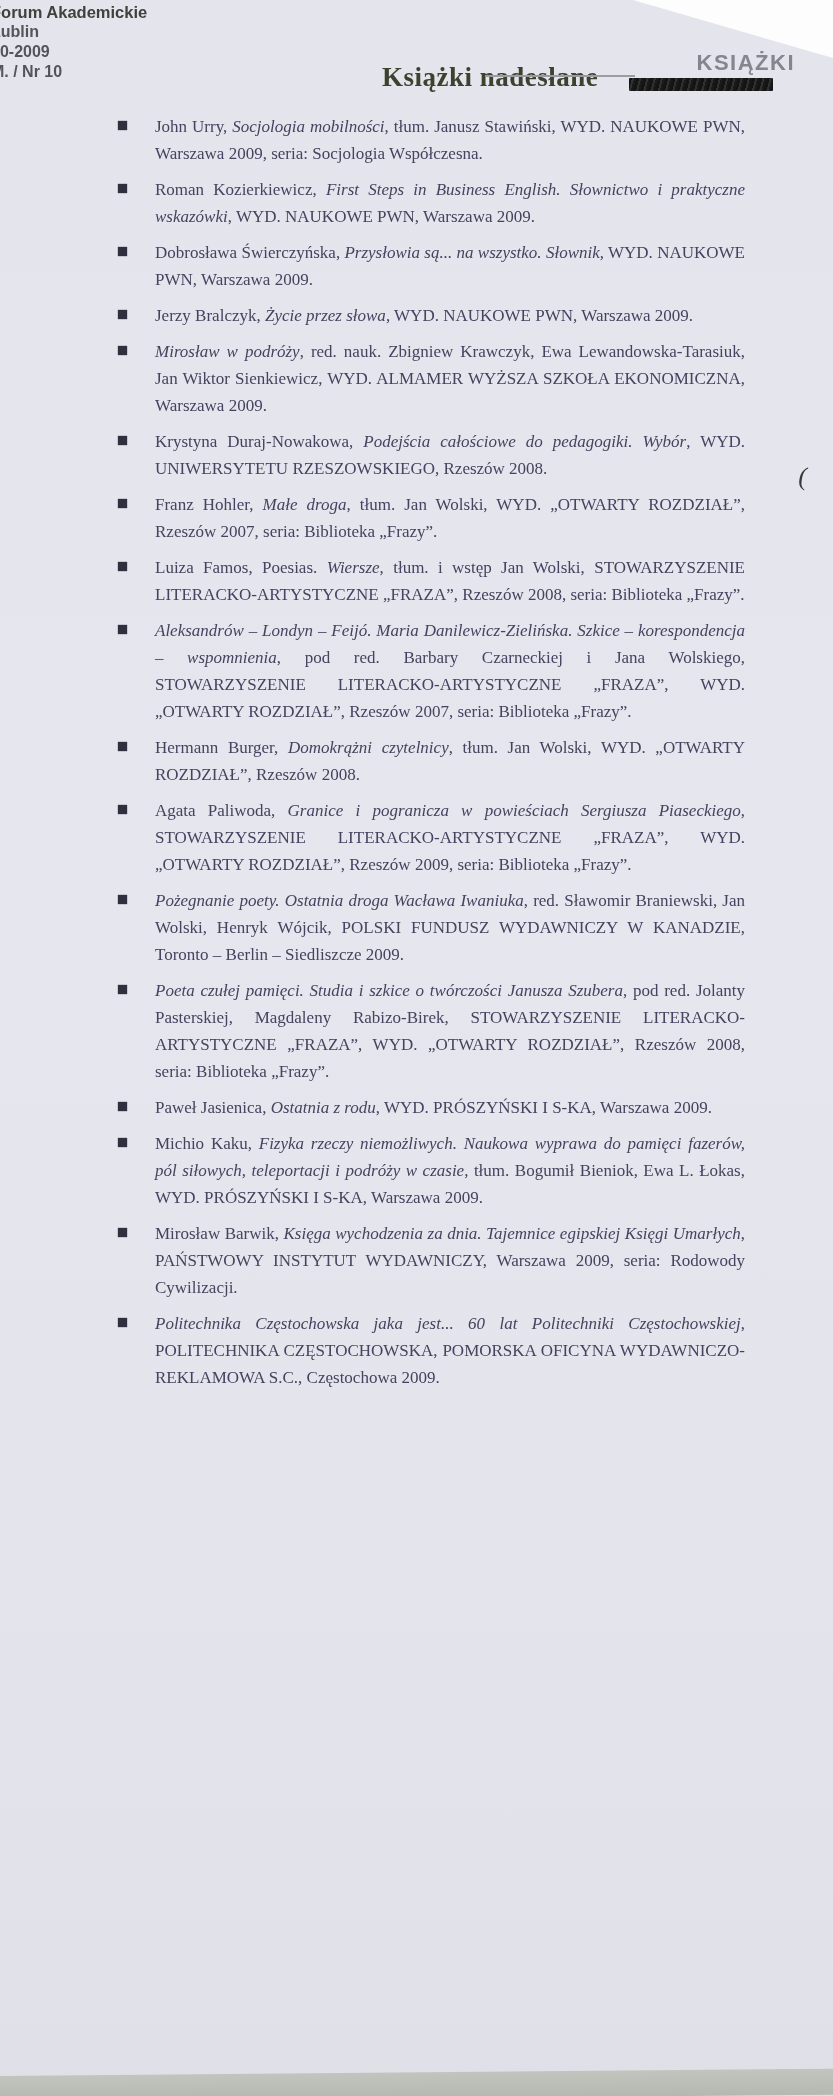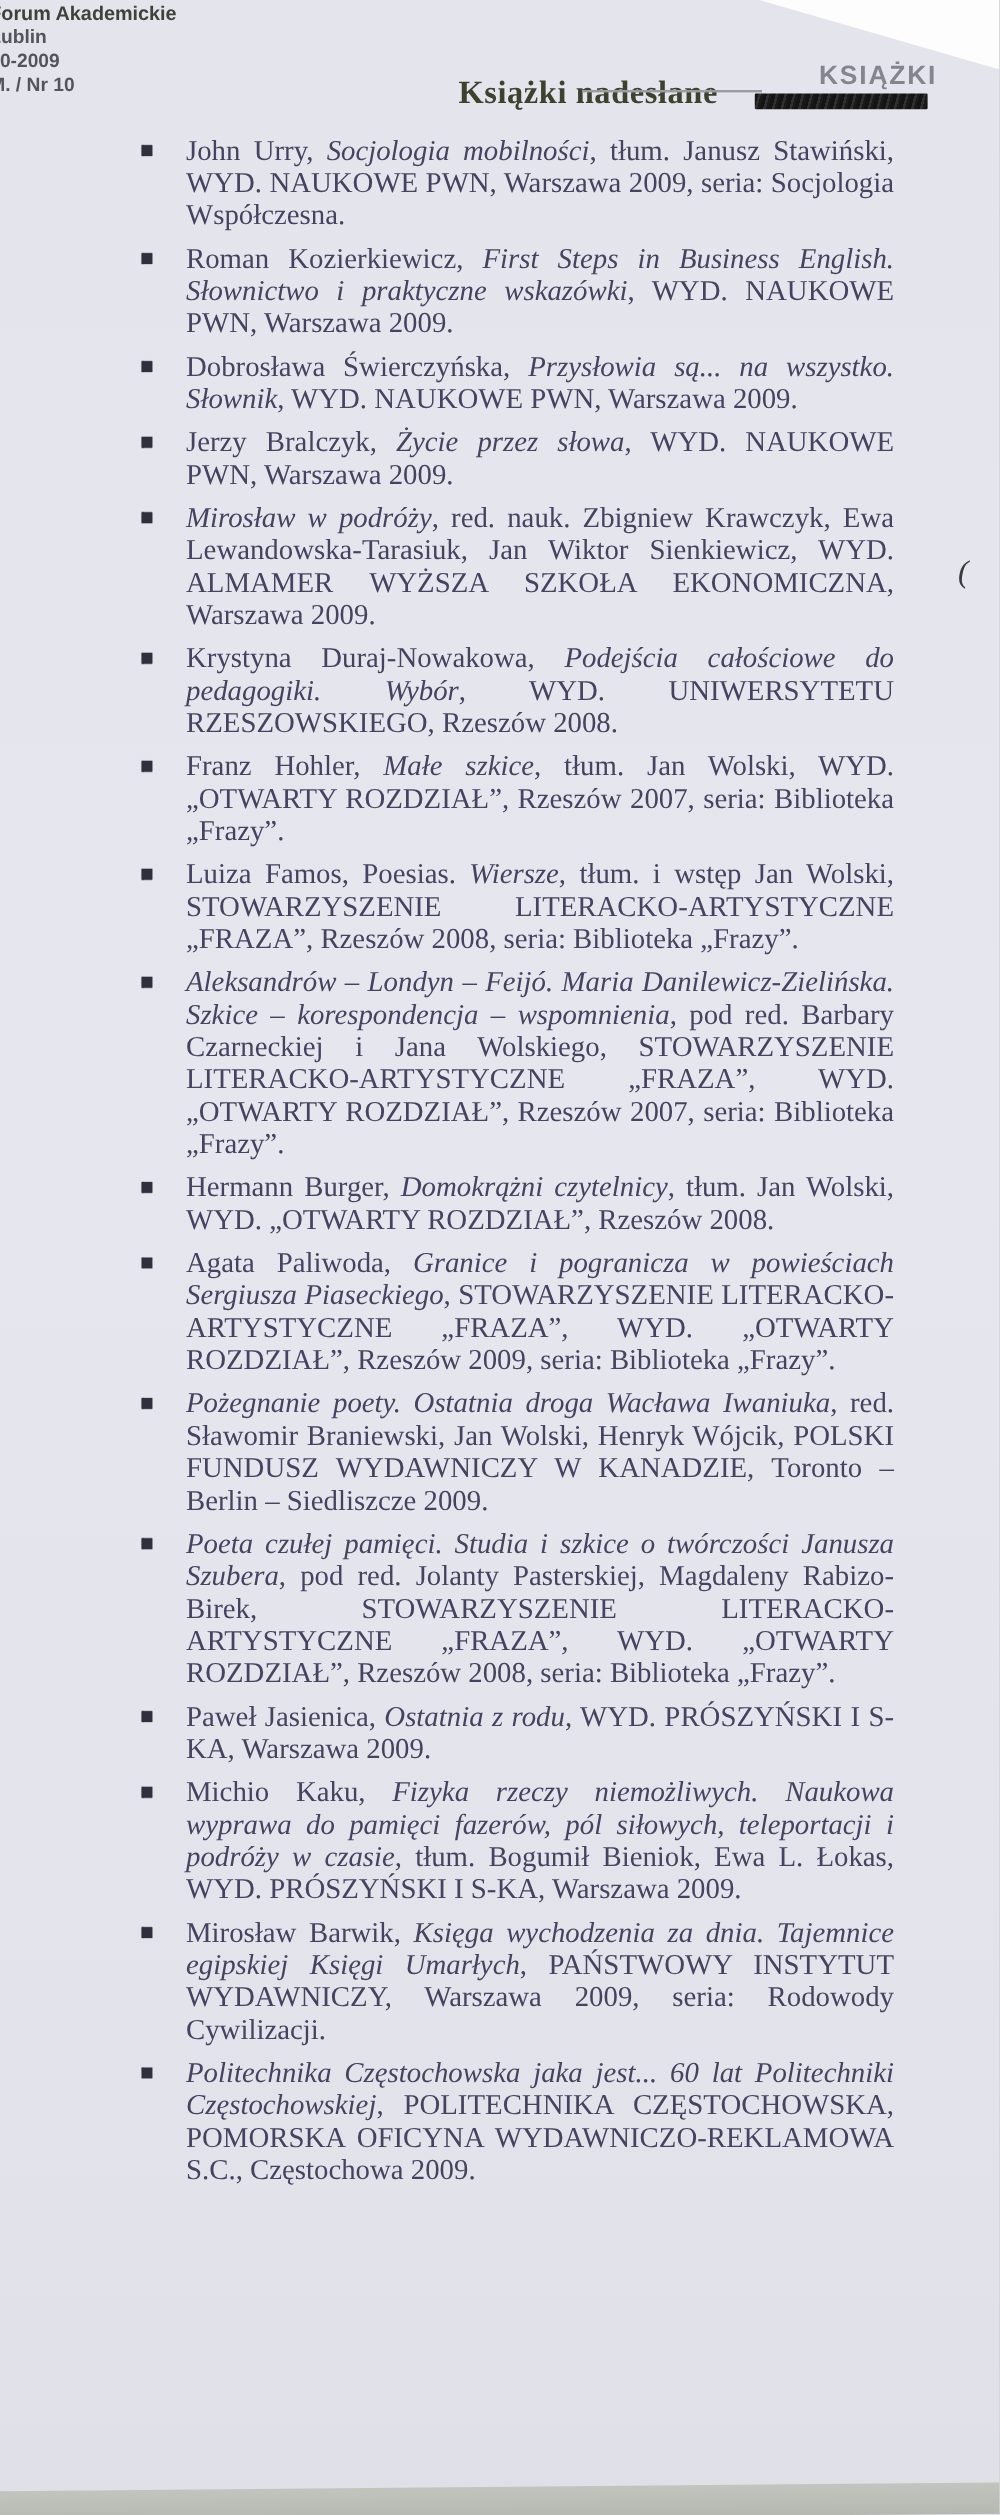--- a/index.html
+++ b/index.html
@@ -26,21 +26,21 @@
   
   .stamp{
     position:absolute;top:2px;left:-9px;
     font-family:"Liberation Sans", sans-serif;
     font-weight:bold;line-height:20px;font-size:16px;
     color:#54545a;white-space:nowrap;
   }
   .stamp-line-0{color:#3f423b;font-size:16.5px;}
   
   .running-head{
-    position:absolute;top:50px;left:628px;width:153px;
+    position:absolute;top:50px;left:642px;width:153px;
     text-align:right;
     font-family:"Liberation Sans", sans-serif;
     font-weight:bold;font-size:22px;letter-spacing:1.5px;
     color:#85858f;
   }
   .rule-thin{
     position:absolute;top:75px;left:485px;width:150px;height:2px;
     background:#9b9ba3;
   }
   .rule-black{
@@ -56,21 +56,21 @@
     text-align:left;
     font-size:27px;font-weight:700;letter-spacing:0.5px;
     color:#3d422f;
   }
   
   .book-list{
     margin:20px 88px 0 155px;
   }
   .entry{
     position:relative;
-    font-size:24px;line-height:27px;
+    font-size:17px;line-height:27px;
     color:#46425f;
     text-align:justify;
     margin-bottom:9px;
     hyphens:auto;
   }
   .bullet{
     position:absolute;left:-37px;top:8px;
     width:9px;height:9px;
     background:#312e3e;
     box-shadow:0 0 1px #312e3e;
@@ -103,21 +103,21 @@
 
   <h1 class="page-title">Książki nadesłane</h1>
 
   <div class="book-list">
       <div class="entry"><span class="bullet"></span><span class="entry-text"><span>John Urry, </span><em>Socjologia mobilności</em><span>, tłum. Janusz Stawiński, WYD. NAUKOWE PWN, Warszawa 2009, seria: Socjologia Współczesna.</span></span></div>
       <div class="entry"><span class="bullet"></span><span class="entry-text"><span>Roman Kozierkiewicz, </span><em>First Steps in Business English. Słownictwo i praktyczne wskazówki</em><span>, WYD. NAUKOWE PWN, Warszawa 2009.</span></span></div>
       <div class="entry"><span class="bullet"></span><span class="entry-text"><span>Dobrosława Świerczyńska, </span><em>Przysłowia są... na wszystko. Słownik</em><span>, WYD. NAUKOWE PWN, Warszawa 2009.</span></span></div>
       <div class="entry"><span class="bullet"></span><span class="entry-text"><span>Jerzy Bralczyk, </span><em>Życie przez słowa</em><span>, WYD. NAUKOWE PWN, Warszawa 2009.</span></span></div>
       <div class="entry"><span class="bullet"></span><span class="entry-text"><em>Mirosław w podróży</em><span>, red. nauk. Zbigniew Krawczyk, Ewa Lewandowska-Tarasiuk, Jan Wiktor Sienkiewicz, WYD. ALMAMER WYŻSZA SZKOŁA EKONOMICZNA, Warszawa 2009.</span></span></div>
       <div class="entry"><span class="bullet"></span><span class="entry-text"><span>Krystyna Duraj-Nowakowa, </span><em>Podejścia całościowe do pedagogiki. Wybór</em><span>, WYD. UNIWERSYTETU RZESZOWSKIEGO, Rzeszów 2008.</span></span></div>
-      <div class="entry"><span class="bullet"></span><span class="entry-text"><span>Franz Hohler, </span><em>Małe szkice</em><span>, tłum. Jan Wolski, WYD. „OTWARTY ROZDZIAŁ”, Rzeszów 2007, seria: Biblioteka „Frazy”.</span></span></div>
+      <div class="entry"><span class="bullet"></span><span class="entry-text"><span>Franz Hohler, </span><em>Małe droga</em><span>, tłum. Jan Wolski, WYD. „OTWARTY ROZDZIAŁ”, Rzeszów 2007, seria: Biblioteka „Frazy”.</span></span></div>
       <div class="entry"><span class="bullet"></span><span class="entry-text"><span>Luiza Famos, Poesias. </span><em>Wiersze</em><span>, tłum. i wstęp Jan Wolski, STOWARZYSZENIE LITERACKO-ARTYSTYCZNE „FRAZA”, Rzeszów 2008, seria: Biblioteka „Frazy”.</span></span></div>
       <div class="entry"><span class="bullet"></span><span class="entry-text"><em>Aleksandrów – Londyn – Feijó. Maria Danilewicz-Zielińska. Szkice – korespondencja – wspomnienia</em><span>, pod red. Barbary Czarneckiej i Jana Wolskiego, STOWARZYSZENIE LITERACKO-ARTYSTYCZNE „FRAZA”, WYD. „OTWARTY ROZDZIAŁ”, Rzeszów 2007, seria: Biblioteka „Frazy”.</span></span></div>
       <div class="entry"><span class="bullet"></span><span class="entry-text"><span>Hermann Burger, </span><em>Domokrążni czytelnicy</em><span>, tłum. Jan Wolski, WYD. „OTWARTY ROZDZIAŁ”, Rzeszów 2008.</span></span></div>
       <div class="entry"><span class="bullet"></span><span class="entry-text"><span>Agata Paliwoda, </span><em>Granice i pogranicza w powieściach Sergiusza Piaseckiego</em><span>, STOWARZYSZENIE LITERACKO-ARTYSTYCZNE „FRAZA”, WYD. „OTWARTY ROZDZIAŁ”, Rzeszów 2009, seria: Biblioteka „Frazy”.</span></span></div>
       <div class="entry"><span class="bullet"></span><span class="entry-text"><em>Pożegnanie poety. Ostatnia droga Wacława Iwaniuka</em><span>, red. Sławomir Braniewski, Jan Wolski, Henryk Wójcik, POLSKI FUNDUSZ WYDAWNICZY W KANADZIE, Toronto – Berlin – Siedliszcze 2009.</span></span></div>
       <div class="entry"><span class="bullet"></span><span class="entry-text"><em>Poeta czułej pamięci. Studia i szkice o twórczości Janusza Szubera</em><span>, pod red. Jolanty Pasterskiej, Magdaleny Rabizo-Birek, STOWARZYSZENIE LITERACKO-ARTYSTYCZNE „FRAZA”, WYD. „OTWARTY ROZDZIAŁ”, Rzeszów 2008, seria: Biblioteka „Frazy”.</span></span></div>
       <div class="entry"><span class="bullet"></span><span class="entry-text"><span>Paweł Jasienica, </span><em>Ostatnia z rodu</em><span>, WYD. PRÓSZYŃSKI I S-KA, Warszawa 2009.</span></span></div>
       <div class="entry"><span class="bullet"></span><span class="entry-text"><span>Michio Kaku, </span><em>Fizyka rzeczy niemożliwych. Naukowa wyprawa do pamięci fazerów, pól siłowych, teleportacji i podróży w czasie</em><span>, tłum. Bogumił Bieniok, Ewa L. Łokas, WYD. PRÓSZYŃSKI I S-KA, Warszawa 2009.</span></span></div>
       <div class="entry"><span class="bullet"></span><span class="entry-text"><span>Mirosław Barwik, </span><em>Księga wychodzenia za dnia. Tajemnice egipskiej Księgi Umarłych</em><span>, PAŃSTWOWY INSTYTUT WYDAWNICZY, Warszawa 2009, seria: Rodowody Cywilizacji.</span></span></div>
       <div class="entry"><span class="bullet"></span><span class="entry-text"><em>Politechnika Częstochowska jaka jest... 60 lat Politechniki Częstochowskiej</em><span>, POLITECHNIKA CZĘSTOCHOWSKA, POMORSKA OFICYNA WYDAWNICZO-REKLAMOWA S.C., Częstochowa 2009.</span></span></div>

